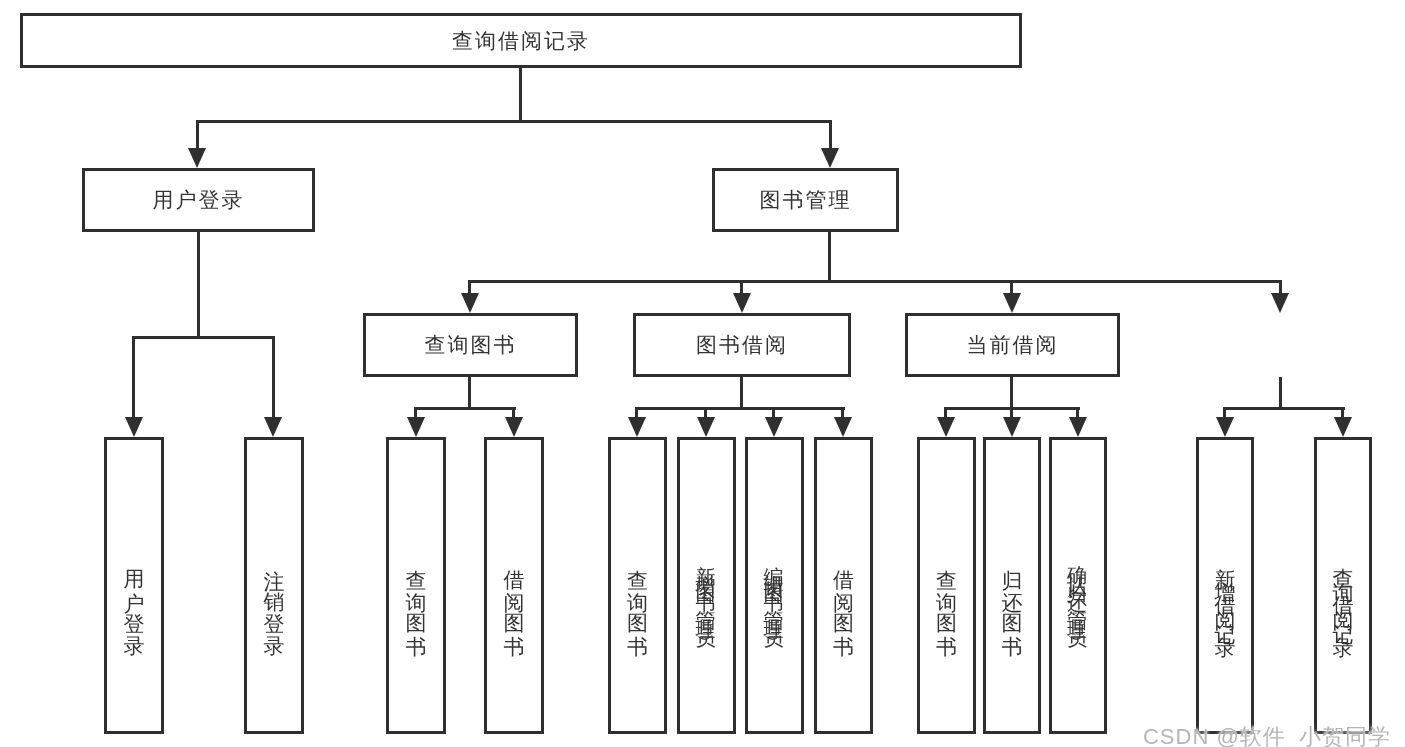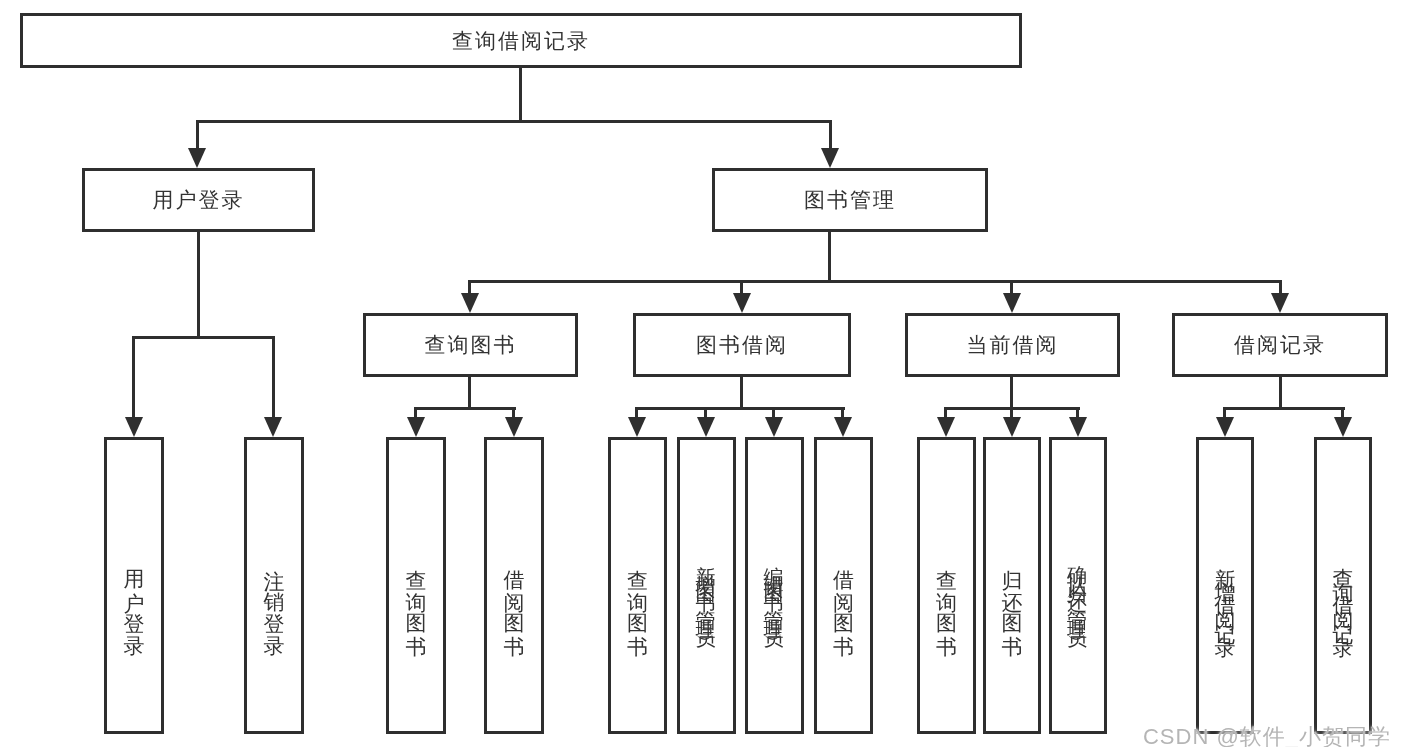--- a/index.html
+++ b/index.html
@@ -34,29 +34,28 @@
 </style>
 </head>
 <body>
 
 <div class="canvas">
 
   <div class="node" style="left:20px;top:13px;width:1002px;height:55px;">查询借阅记录</div>
 
   <div class="node" style="left:82px;top:168px;width:233px;height:64px;">用户登录</div>
 
-  <div class="node" style="left:712px;top:168px;width:276px;height:64px;">图书管理</div>
+  <div class="node" style="left:712px;top:168px;width:187px;height:64px;">图书管理</div>
 
   <div class="node" style="left:363px;top:313px;width:215px;height:64px;">查询图书</div>
 
   <div class="node" style="left:905px;top:313px;width:215px;height:64px;">当前借阅</div>
 
   <div class="node" style="left:633px;top:313px;width:218px;height:64px;">图书借阅</div>
 
-  <div class="node" style="left:1172px;top:313px;width:216px;height:64px;">借阅记录</div>
 
   <div class="node leaf" style="left:104px;top:437px;width:60px;height:297px;">用户登录</div>
 
   <div class="node leaf" style="left:244px;top:437px;width:60px;height:297px;">注销登录</div>
 
   <div class="node leaf" style="left:386px;top:437px;width:60px;height:297px;">查询图书</div>
 
   <div class="node leaf" style="left:484px;top:437px;width:60px;height:297px;">借阅图书</div>
 
   <div class="node leaf" style="left:608px;top:437px;width:59px;height:297px;">查询图书</div>

